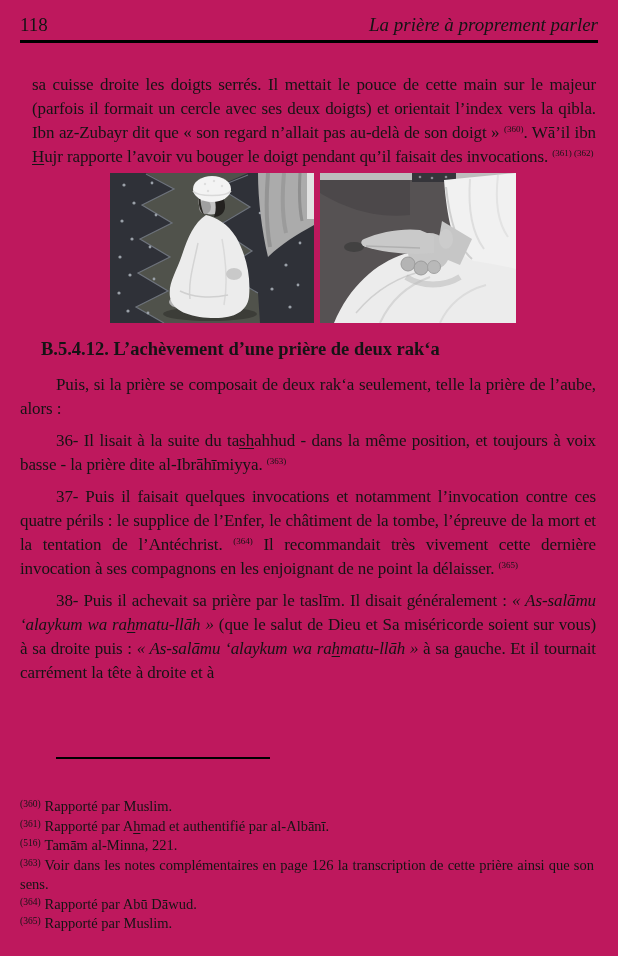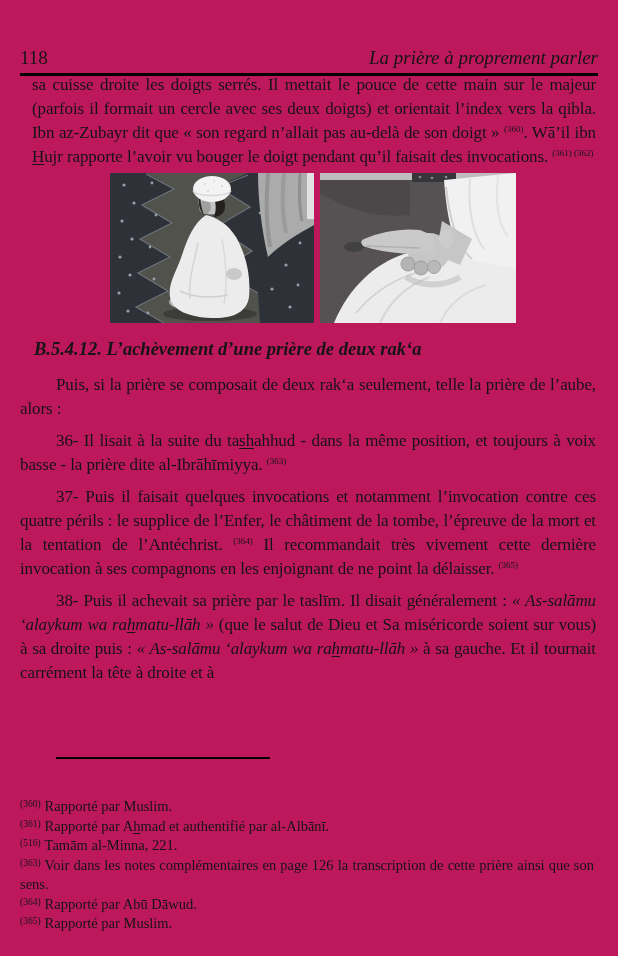--- a/index.html
+++ b/index.html
@@ -12,21 +12,21 @@
     overflow:hidden;
   }
   
   .header{
     position:absolute;left:20px;right:20px;top:14px;
     display:flex;justify-content:space-between;align-items:flex-end;
     padding-bottom:4px;
     border-bottom:3px solid #000;
   }
   .page-num{font-size:19px;line-height:22px;}
-  .running-title{font-size:19px;line-height:22px;font-style:italic;margin-top:33px;}
+  .running-title{font-size:19px;line-height:22px;font-style:italic;}
   
   .body-text{
     position:absolute;left:20px;right:22px;top:73px;
   }
   p.para{
     margin:0 0 8px 0;
     font-size:17px;line-height:24px;
     text-align:justify;
     text-indent:36px;
     letter-spacing:-0.1px;
@@ -37,23 +37,23 @@
   .un{text-decoration:underline;text-underline-offset:2px;}
   .it{font-style:italic;}
   
   .figures{
     display:flex;gap:6px;
     margin:0 0 14px 90px;
   }
   .fig{display:block;background:#555;}
   
   h2.section{
-    margin:0 0 12px 14px;
+    margin:0 0 12px 21px;
     font-size:18.5px;line-height:24px;
-    font-style:italic;font-weight:bold;
+    font-weight:bold;
   }
   
   .footnotes{
     position:absolute;left:20px;right:24px;top:757px;
   }
   .fn-rule{
     width:214px;margin-left:36px;
     border-top:2px solid #000;height:0;
   }
   .fn-list{margin-top:38px;}

